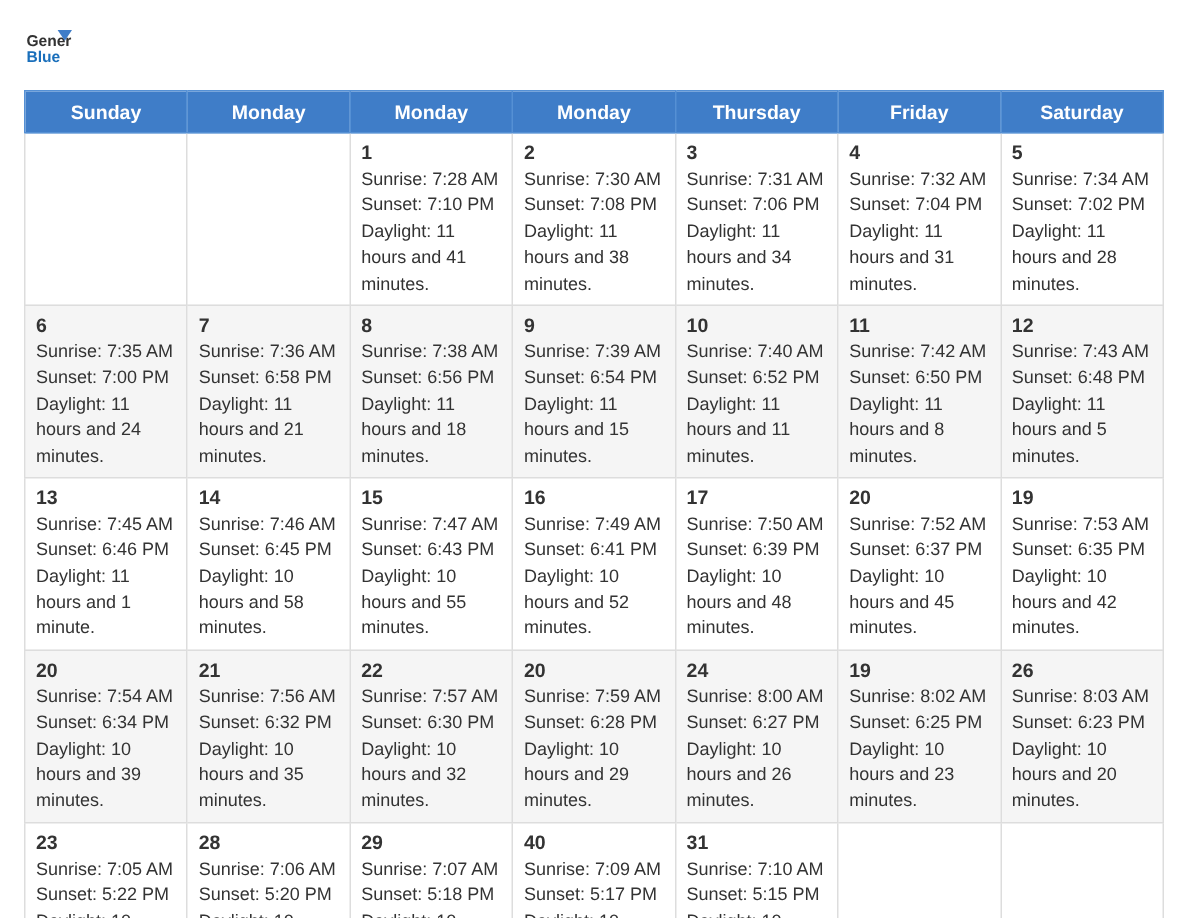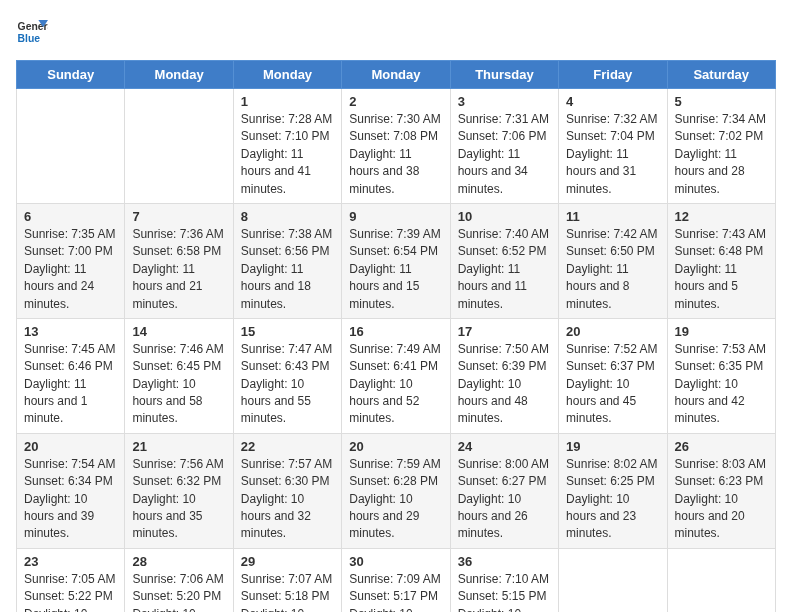--- a/index.html
+++ b/index.html
@@ -232,24 +232,24 @@
         </td>
         <td>
           <span class="day-num">28</span>
           <div class="day-info">Sunrise: 7:06 AM<br>Sunset: 5:20 PM<br>Daylight: 10 hours and 13 minutes.</div>
         </td>
         <td>
           <span class="day-num">29</span>
           <div class="day-info">Sunrise: 7:07 AM<br>Sunset: 5:18 PM<br>Daylight: 10 hours and 10 minutes.</div>
         </td>
         <td>
-          <span class="day-num">30</span>
+          <span class="day-num">40</span>
           <div class="day-info">Sunrise: 7:09 AM<br>Sunset: 5:17 PM<br>Daylight: 10 hours and 7 minutes.</div>
         </td>
         <td>
-          <span class="day-num">36</span>
+          <span class="day-num">31</span>
           <div class="day-info">Sunrise: 7:10 AM<br>Sunset: 5:15 PM<br>Daylight: 10 hours and 4 minutes.</div>
         </td>
         <td class="empty-cell"></td>
         <td class="empty-cell"></td>
       </tr>
     </tbody>
 </table>
 
 </body></html>

